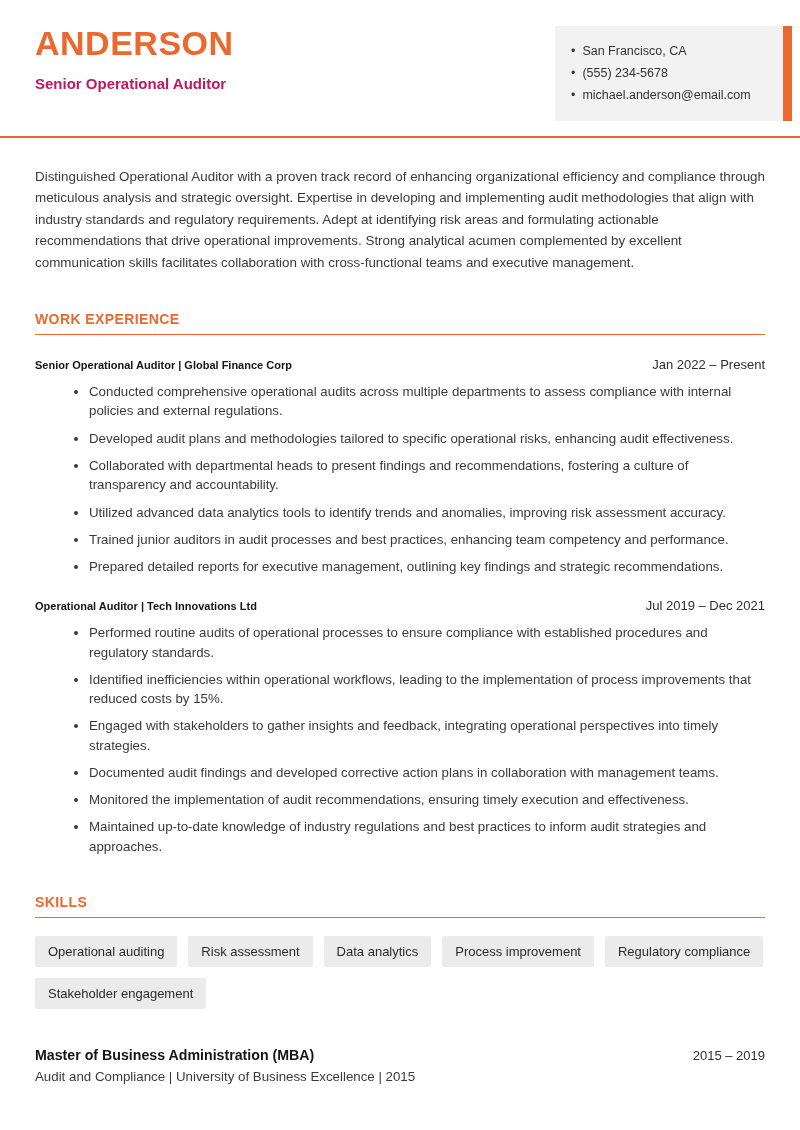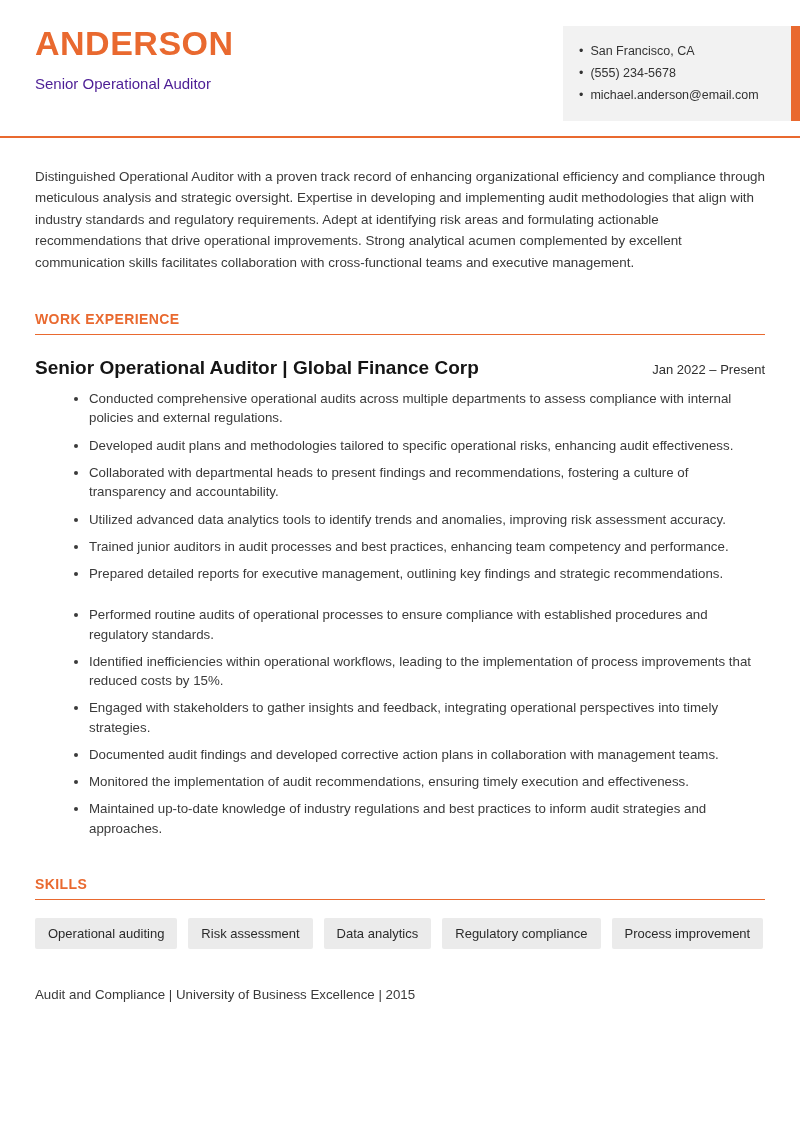--- a/index.html
+++ b/index.html
@@ -15,23 +15,23 @@
     width:800px;height:1130px;overflow:hidden;position:relative;
     font-family:"Liberation Sans","DejaVu Sans",sans-serif;
     color:var(--text);
   }
   .header{position:relative;padding:26px 35px 0 35px;min-height:112px;}
   .name h1{
     font-size:34px;line-height:1.05;font-weight:800;letter-spacing:0.5px;
     color:var(--heading-text);
   }
   .name .last{color:var(--accent);display:block;}
-  .job-title{margin-top:13px;font-size:15px;font-weight:400;color:#4c1d95;}
+  .job-title{margin-top:13px;font-size:15px;font-weight:700;color:#be185d;}
   .contact-box{
-    position:absolute;top:26px;right:0;width:237px;
+    position:absolute;top:26px;right:8px;width:237px;
     background:var(--contact-bg);
     border-right:9px solid var(--accent);
     padding:12px 14px 12px 16px;
     list-style:none;
   }
   .contact-box li{
     font-size:12.5px;color:#333;line-height:1.35;margin:5px 0;
     display:flex;align-items:baseline;
   }
   .contact-box li::before{content:"•";margin-right:7px;color:#333;}
@@ -41,36 +41,36 @@
     margin-top:28px;font-size:13.4px;line-height:1.6;color:var(--text);
     text-align:left;
   }
   .section{margin-top:38px;}
   .section-heading{
     color:var(--accent);font-size:14px;font-weight:700;letter-spacing:0.4px;
     padding-bottom:7px;border-bottom:1.5px solid var(--accent);
   }
   .job{margin-top:22px;}
   .job-head{display:flex;justify-content:space-between;align-items:baseline;}
-  .job-name{font-size:19px;font-weight:700;color:#151515;}
+  .job-name{font-size:11px;font-weight:700;color:#151515;}
   .job-dates{font-size:13px;color:#2e2e2e;white-space:nowrap;margin-left:36px;}
   ul.bullets{margin:10px 0 0 0;padding-left:19px;}
   ul.bullets li{
     font-size:13.3px;line-height:1.45;color:var(--text);margin-bottom:8px;margin-left:35px;
   }
   .chips{margin-top:18px;display:flex;flex-wrap:wrap;gap:11px;}
   .chip{
     background:var(--chip-bg);color:#2b2b2b;font-size:13px;
     padding:9px 13px;border-radius:2px;line-height:1;
     display:inline-block;
   }
   .edu-head{display:flex;justify-content:space-between;align-items:baseline;margin-top:22px;}
   .edu-degree{font-size:14.2px;font-weight:700;color:#151515;}
   .edu-dates{font-size:13px;color:#2e2e2e;white-space:nowrap;}
-  .edu-details{font-size:13.3px;color:var(--text);}
+  .edu-details{margin-top:6px;font-size:13.3px;color:var(--text);}
 </style>
 </head>
 <body>
 
 <header class="header">
   <div class="name">
     <h1><span class="last">ANDERSON</span></h1>
     <div class="job-title">Senior Operational Auditor</div>
   </div>
   <ul class="contact-box">
@@ -98,39 +98,48 @@
         <li>Conducted comprehensive operational audits across multiple departments to assess compliance with internal policies and external regulations.</li>
         <li>Developed audit plans and methodologies tailored to specific operational risks, enhancing audit effectiveness.</li>
         <li>Collaborated with departmental heads to present findings and recommendations, fostering a culture of transparency and accountability.</li>
         <li>Utilized advanced data analytics tools to identify trends and anomalies, improving risk assessment accuracy.</li>
         <li>Trained junior auditors in audit processes and best practices, enhancing team competency and performance.</li>
         <li>Prepared detailed reports for executive management, outlining key findings and strategic recommendations.</li>
       </ul>
     </div>
 
     <div class="job">
+      <div class="job-head">
+        <span class="job-name">Operational Auditor | Tech Innovations Ltd</span>
+        <span class="job-dates">Jul 2019 – Dec 2021</span>
+      </div>
       <ul class="bullets">
         <li>Performed routine audits of operational processes to ensure compliance with established procedures and regulatory standards.</li>
         <li>Identified inefficiencies within operational workflows, leading to the implementation of process improvements that reduced costs by 15%.</li>
         <li>Engaged with stakeholders to gather insights and feedback, integrating operational perspectives into timely strategies.</li>
         <li>Documented audit findings and developed corrective action plans in collaboration with management teams.</li>
         <li>Monitored the implementation of audit recommendations, ensuring timely execution and effectiveness.</li>
         <li>Maintained up-to-date knowledge of industry regulations and best practices to inform audit strategies and approaches.</li>
       </ul>
     </div>
   </section>
 
   <section class="section">
     <h2 class="section-heading">SKILLS</h2>
     <div class="chips">
       <span class="chip">Operational auditing</span>
       <span class="chip">Risk assessment</span>
       <span class="chip">Data analytics</span>
+      <span class="chip">Process improvement</span>
       <span class="chip">Regulatory compliance</span>
-      <span class="chip">Process improvement</span>
+      <span class="chip">Stakeholder engagement</span>
     </div>
   </section>
 
   <section class="section">
+    <div class="edu-head">
+      <span class="edu-degree">Master of Business Administration (MBA)</span>
+      <span class="edu-dates">2015 – 2019</span>
+    </div>
     <div class="edu-details">Audit and Compliance | University of Business Excellence | 2015</div>
   </section>
 
 </main>
 
 </body></html>

